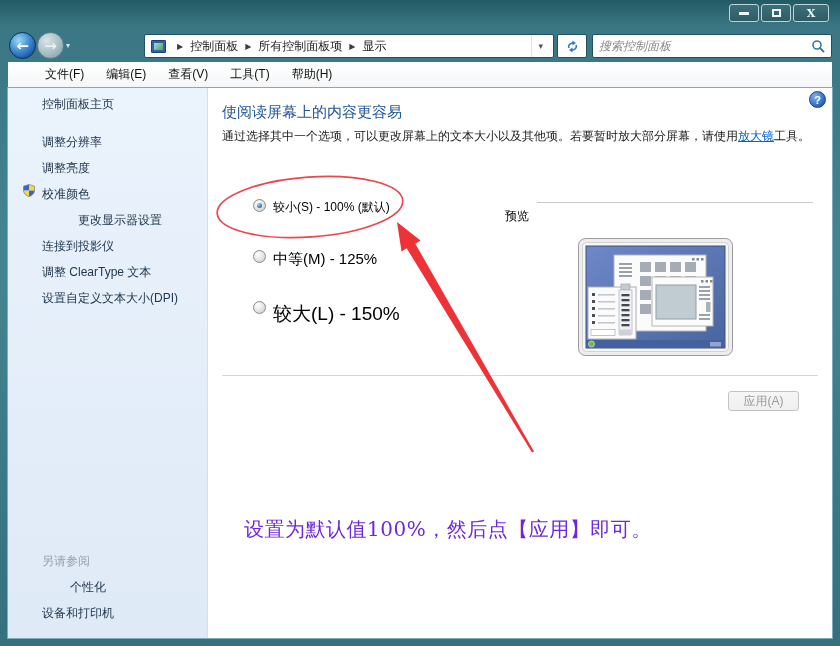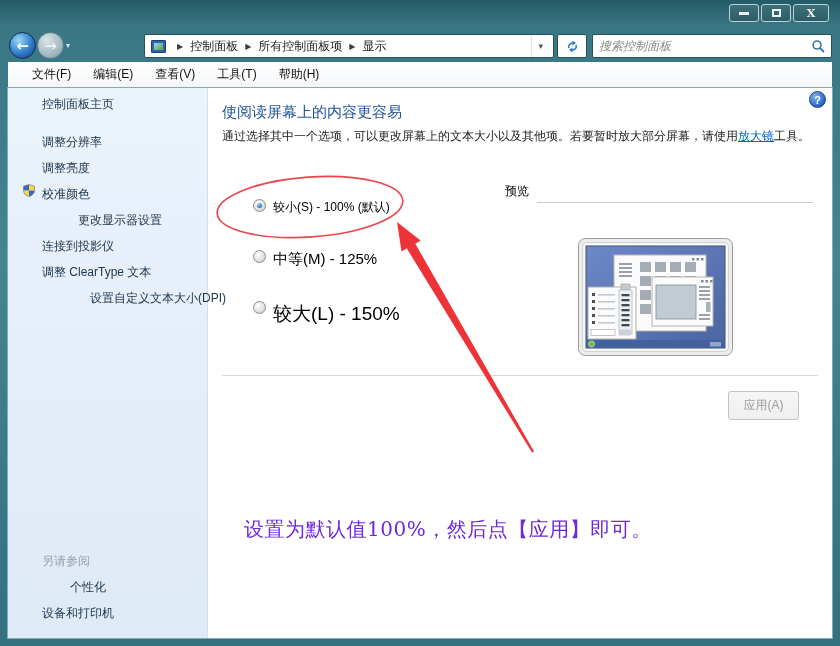--- a/index.html
+++ b/index.html
@@ -52,21 +52,21 @@
   .bc-item { font-size:12px; color:#1c1c1c; white-space:nowrap; }
   .bc-dropdown { margin-left:auto; font-size:9px; color:#555; padding:0 6px;
                  border-left:1px solid #e2e2e2; height:100%; display:flex; align-items:center; }
   #search-input { border:none; outline:none; flex:1; font-style:italic; font-size:12px;
                   color:#8a8a8a; font-family:Liberation Sans, sans-serif; background:transparent; }
   #search-input::placeholder { color:#8a8a8a; font-style:italic; }
   
   #menubar {
     position:absolute; left:8px; top:62px; width:824px; height:26px;
     background:linear-gradient(180deg,#ffffff,#f4f6f8); border-bottom:1px solid #e0e4e8;
-    display:flex; align-items:center; padding-left:13px;
+    display:flex; align-items:center; padding-left:26px;
   }
   .menu-item { font-size:12px; color:#101010; padding:3px 11px; }
   
   #client { position:absolute; left:8px; top:88px; width:824px; height:550px;
             background:#fff; box-shadow:0 0 0 1px #7fadb7; }
   #sidebar { position:absolute; left:0; top:0; width:200px; height:550px;
              background:linear-gradient(180deg,#ebf3fc 0%, #e3edf9 60%, #dfeaf7 100%);
              border-right:1px solid #d3dfec;padding-left:24px; }
   .side-link { position:absolute; left:34px; font-size:12px; color:#21384f; white-space:nowrap; }
   .side-header { position:absolute; left:34px; font-size:12px; color:#9aa2ab; }
@@ -85,26 +85,26 @@
     width:13px; height:13px; border-radius:50%; border:1px solid #8b8b8b; flex:0 0 13px;
     background:radial-gradient(circle at 35% 30%, #ffffff, #d8d8d8 75%, #bfbfbf);
     position:relative; margin-right:7px;
   }
   .radio.checked::after { content:""; position:absolute; left:3px; top:3px; width:5px; height:5px;
     border-radius:50%; background:radial-gradient(circle at 35% 30%, #9fd4f7, #2d6fc2 70%, #17488f); }
   .opt-label { color:#000; white-space:nowrap; }
   .size-1 { font-size:12px; }
   .size-2 { font-size:15px; }
   .size-3 { font-size:19px; }
-  #preview-label { position:absolute; left:497px; top:95px; font-size:12px; color:#000; }
+  #preview-label { position:absolute; left:497px; top:120px; font-size:12px; color:#000; }
   #preview-rule { position:absolute; left:529px; top:114px; width:276px; height:1px; background:#cbcbcb; }
   #monitor { position:absolute; left:570px; top:150px; }
   #divider { position:absolute; left:214px; top:287px; width:596px; height:1px; background:#d8d8d8; }
   #apply-btn {
-    position:absolute; left:720px; top:303px; width:71px; height:29px;
+    position:absolute; left:720px; top:303px; width:71px; height:20px;
     background:linear-gradient(180deg,#f6f6f6,#efefef); border:1px solid #c3c3c3;
     border-radius:3px; font-size:12px; color:#9b9b9b;
     display:flex; align-items:center; justify-content:center;
   }
   
   #annotation-text {
     position:absolute; left:236px; top:428px; font-family:"DejaVu Serif","Liberation Serif",serif;
     font-size:20px; color:#6d28d9; white-space:nowrap; letter-spacing:0.5px;
   }
   #annotation-overlay { position:absolute; left:0; top:0; width:840px; height:646px;
@@ -184,21 +184,21 @@
           <rect x="6" y="0" width="6" height="6.6" fill="#f7d742"></rect>
           <rect x="0" y="6.6" width="6" height="6.4" fill="#f7d742"></rect>
           <rect x="6" y="6.6" width="6" height="6.4" fill="#3567c9"></rect>
         </g>
         <path d="M6 0.5 L11.5 2.2 V6.2 C11.5 9.6 9 11.7 6 12.5 C3 11.7 0.5 9.6 0.5 6.2 V2.2 Z" fill="none" stroke="#7e858d" stroke-width="0.8"></path>
       </svg>
       <span class="side-link" style="top:98px;">校准颜色</span>
       <span class="side-link" style="top:124px;margin-left:36px;">更改显示器设置</span>
       <span class="side-link" style="top:150px;">连接到投影仪</span>
       <span class="side-link" style="top:176px;">调整 ClearType 文本</span>
-      <span class="side-link" style="top:202px;margin-left:48px;">设置自定义文本大小(DPI)</span>
+      <span class="side-link" style="top:202px;">设置自定义文本大小(DPI)</span>
       <span class="side-header" style="top:465px;">另请参阅</span>
       <span class="side-link" style="top:491px;margin-left:28px;">个性化</span>
       <span class="side-link" style="top:517px;">设备和打印机</span>
     </div>
 
     <div id="help-btn">
       <span>?</span>
     </div>
 
     <div id="page-title">使阅读屏幕上的内容更容易</div>

